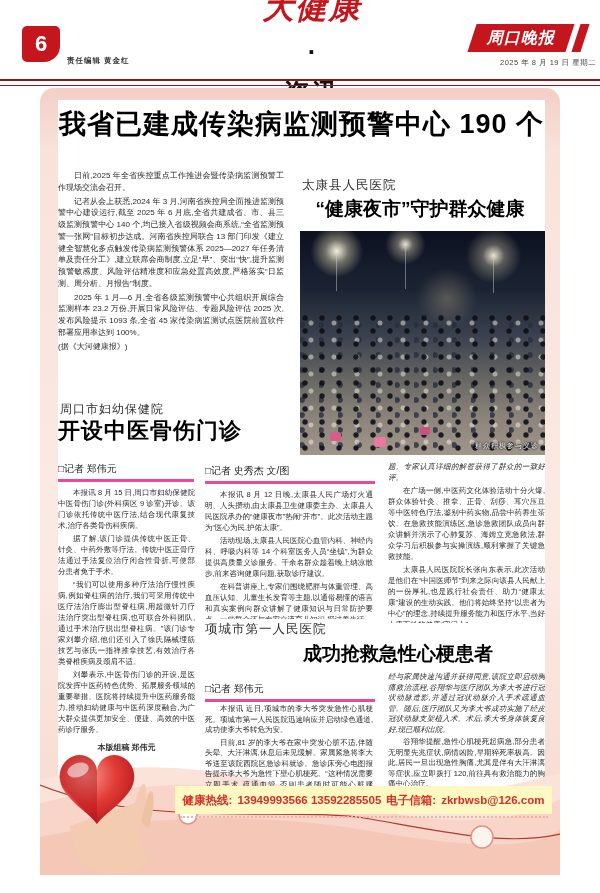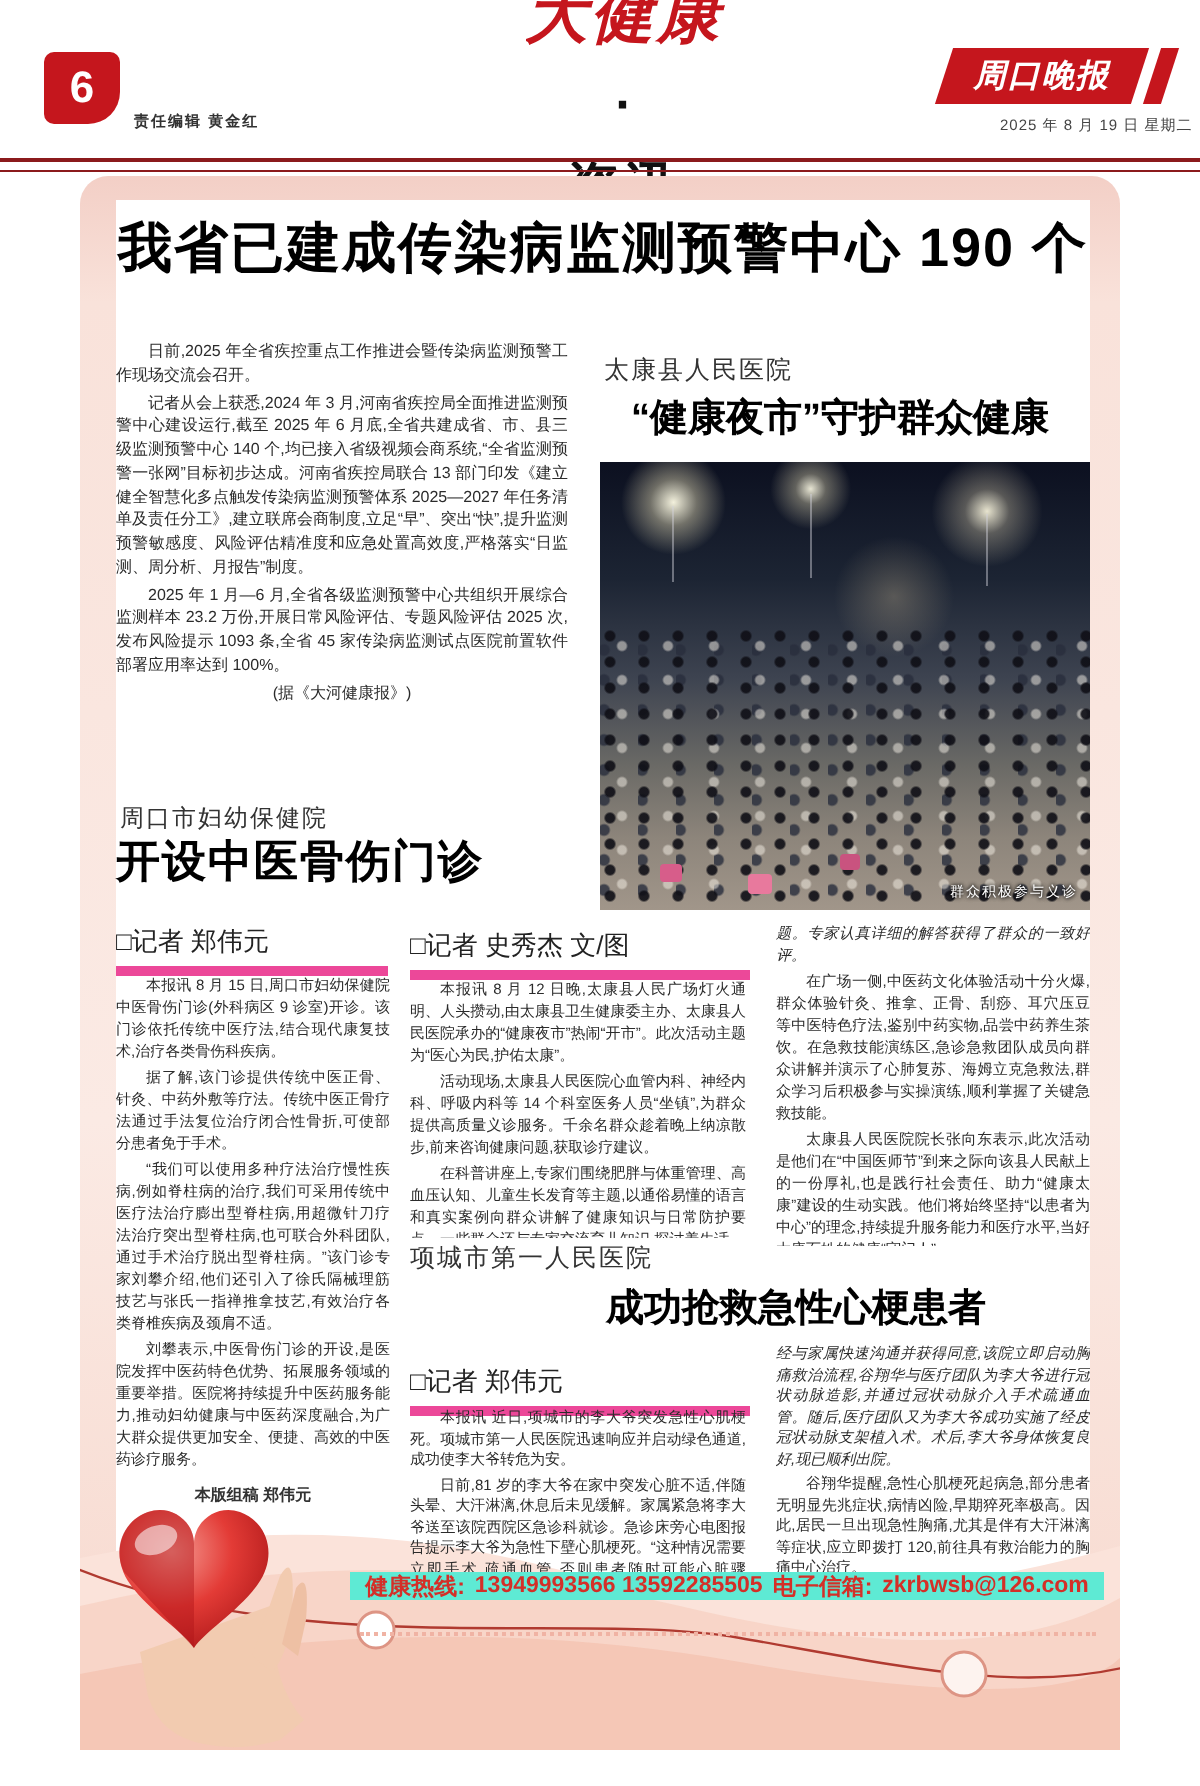--- a/index.html
+++ b/index.html
@@ -27,22 +27,22 @@
   
   .card{left:40px;top:88px;width:520px;height:787px;border-radius:14px;
         background:linear-gradient(180deg,#f3cfc6 0%,#f9e2da 8%,#fbeae4 60%,#f7d8cd 100%);}
   .card-inner{left:58px;top:100px;width:487px;height:692px;background:#fff;}
 
   
   .body-text{font-size:7.5px;line-height:1.47;color:#2b2b2b;text-align:justify;overflow:hidden;}
   .body-text p{margin:0 0 2px 0;text-indent:2em;}
   .body-text p.cont{text-indent:0;font-style:italic;}
   .kicker{font-size:12.5px;color:#333;letter-spacing:1px;}
-  .byline{font-size:13px;color:#222;border-bottom:5px solid #ec4899;padding-bottom:3px;}
-  .attr{text-align:center;text-indent:0 !important;}
+  .byline{font-size:10px;color:#222;border-bottom:3px solid #ec4899;padding-bottom:3px;}
+  .attr{text-align:left;text-indent:0 !important;}
 
   
   .lead-headline{left:58px;top:106px;width:487px;text-align:center;font-size:27px;font-weight:900;
                  color:#000;letter-spacing:1px;white-space:nowrap;}
   .lead-body{left:58px;top:170px;width:226px;height:228px;font-size:8px;}
 
   
   .tk-kicker{left:302px;top:177px;}
   .tk-headline{left:295px;top:196px;width:250px;text-align:center;font-size:19px;font-weight:900;color:#000;white-space:nowrap;}
   .photo{left:300px;top:231px;width:245px;height:224px;overflow:hidden;
@@ -76,21 +76,21 @@
   
   .xc-kicker{left:205px;top:621px;}
   .xc-headline{left:250px;top:641px;width:296px;text-align:center;font-size:19px;font-weight:900;color:#000;white-space:nowrap;}
   .xc-byline{left:205px;top:682px;width:170px;}
   .xc-col1{left:205px;top:704px;width:168px;height:86px;line-height:1.4;}
   .xc-col2{left:388px;top:672px;width:157px;height:118px;line-height:1.4;}
 
   
   .wave{left:40px;top:745px;width:520px;height:130px;}
   .dotted{left:180px;top:816px;width:368px;border-top:2px dotted #f0b3a4;}
-  .hotline{left:175px;top:786px;width:377px;height:14px;background:#5eead4;display:flex;
+  .hotline{left:175px;top:786px;width:377px;height:28px;background:#fef9c3;display:flex;
            align-items:center;justify-content:center;gap:5px;font-size:11.5px;font-weight:bold;color:#d42f28;white-space:nowrap;}
   .heart-illus{left:40px;top:748px;width:135px;height:130px;}
 </style>
 </head>
 <body>
 
 <div class="page">
 
   <div class="abs badge">6</div>
   <div class="abs editor">责任编辑 黄金红</div>

